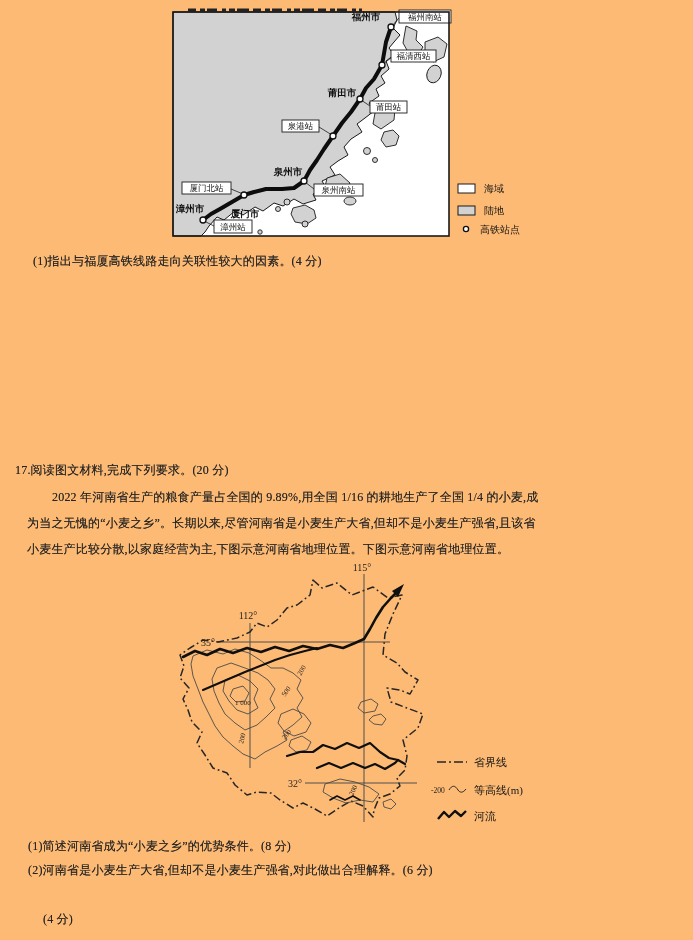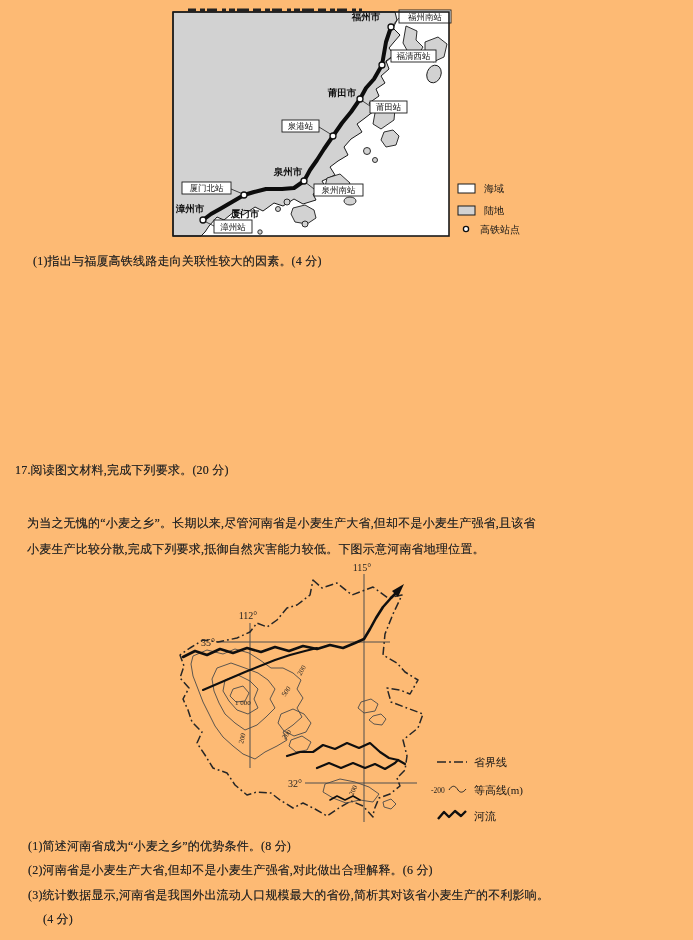--- a/index.html
+++ b/index.html
@@ -131,22 +131,23 @@
       <rect x="288" y="198" width="17" height="9" stroke="#1a1a1a" stroke-width="1" fill="#d2d2d2"></rect>
       <text class="legtext" x="314" y="206">陆地</text>
       <circle class="dot" cx="296" cy="221" r="2.6"></circle>
       <text class="legtext" x="310" y="225">高铁站点</text>
     </g>
   </svg>
 
   <div class="tline" style="left:33px; top:251px">(1)指出与福厦高铁线路走向关联性较大的因素。(4 分)</div>
 
   <div class="tline" style="left:15px; top:460px">17.阅读图文材料,完成下列要求。(20 分)</div>
+  <div class="tline" style="left:52px; top:487px">2022 年河南省生产的粮食产量占全国的 9.89%,用全国 1/16 的耕地生产了全国 1/4 的小麦,成</div>
   <div class="tline" style="left:27px; top:513px">为当之无愧的“小麦之乡”。长期以来,尽管河南省是小麦生产大省,但却不是小麦生产强省,且该省</div>
-  <div class="tline" style="left:27px; top:539px">小麦生产比较分散,完成下列要求,抵御自然灾害能力较低。下图示意河南省地理位置。</div>
+  <div class="tline" style="left:27px; top:539px">小麦生产比较分散,以家庭经营为主,下图示意河南省地理位置。下图示意河南省地理位置。</div>
 
   <svg class="mapsvg" style="left:165px; top:556px; width:430px; height:278px" viewBox="0 0 430 278">
 
     <g>
       <line class="gridline" x1="199" y1="18" x2="199" y2="266"></line>
       <line class="gridline" x1="85" y1="67" x2="85" y2="212"></line>
       <line class="gridline" x1="52" y1="86" x2="225" y2="86"></line>
       <line class="gridline" x1="140" y1="227" x2="252" y2="227"></line>
       <text class="gridlbl" x="197" y="15" text-anchor="middle">115°</text>
       <text class="gridlbl" x="83" y="63" text-anchor="middle">112°</text>
@@ -202,16 +203,15 @@
       <text class="ctlbl" x="266" y="237" style="font-size:7.5px">-200</text>
       <path d="M284,234 c3,-5 6,-5 9,0 c2,3 5,3 8,-1" fill="none" stroke="#262626" stroke-width="1"></path>
       <text class="leg2text" x="309" y="238">等高线(m)</text>
       <path d="M273,263 L279,256 L284,261 L290,255 L296,260 L301,255" fill="none" stroke="#0f0f0f" stroke-width="2.4" stroke-linejoin="round"></path>
       <text class="leg2text" x="309" y="264">河流</text>
     </g>
   </svg>
 
   <div class="tline" style="left:28px; top:836px">(1)简述河南省成为“小麦之乡”的优势条件。(8 分)</div>
   <div class="tline" style="left:28px; top:860px">(2)河南省是小麦生产大省,但却不是小麦生产强省,对此做出合理解释。(6 分)</div>
-  <div class="tline" style="left:28px; top:885px">(3)统计数据显示,河南省是我国外出流动人口规模最大的省份,简析其对该省小麦生产的不利影响。</div>
   <div class="tline" style="left:43px; top:909px">(4 分)</div>
 
 </div>
 
 </body></html>

